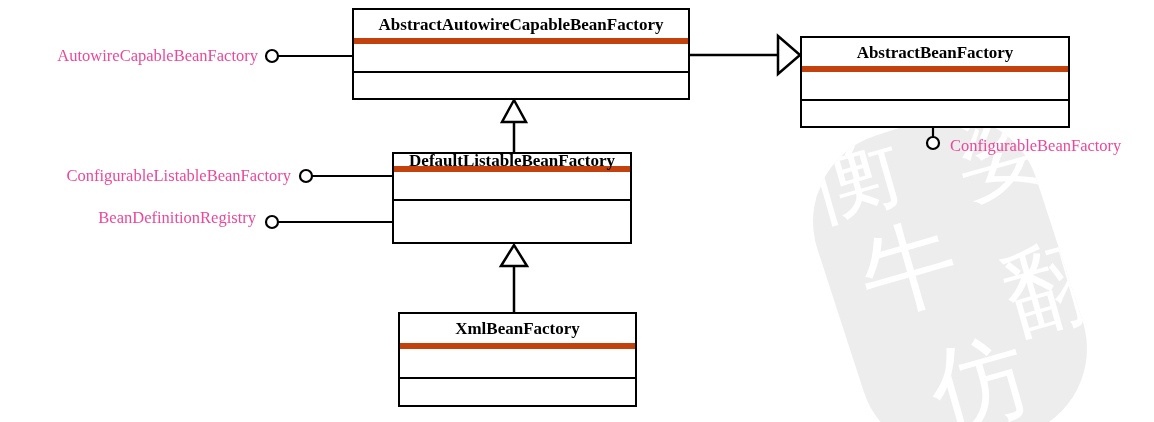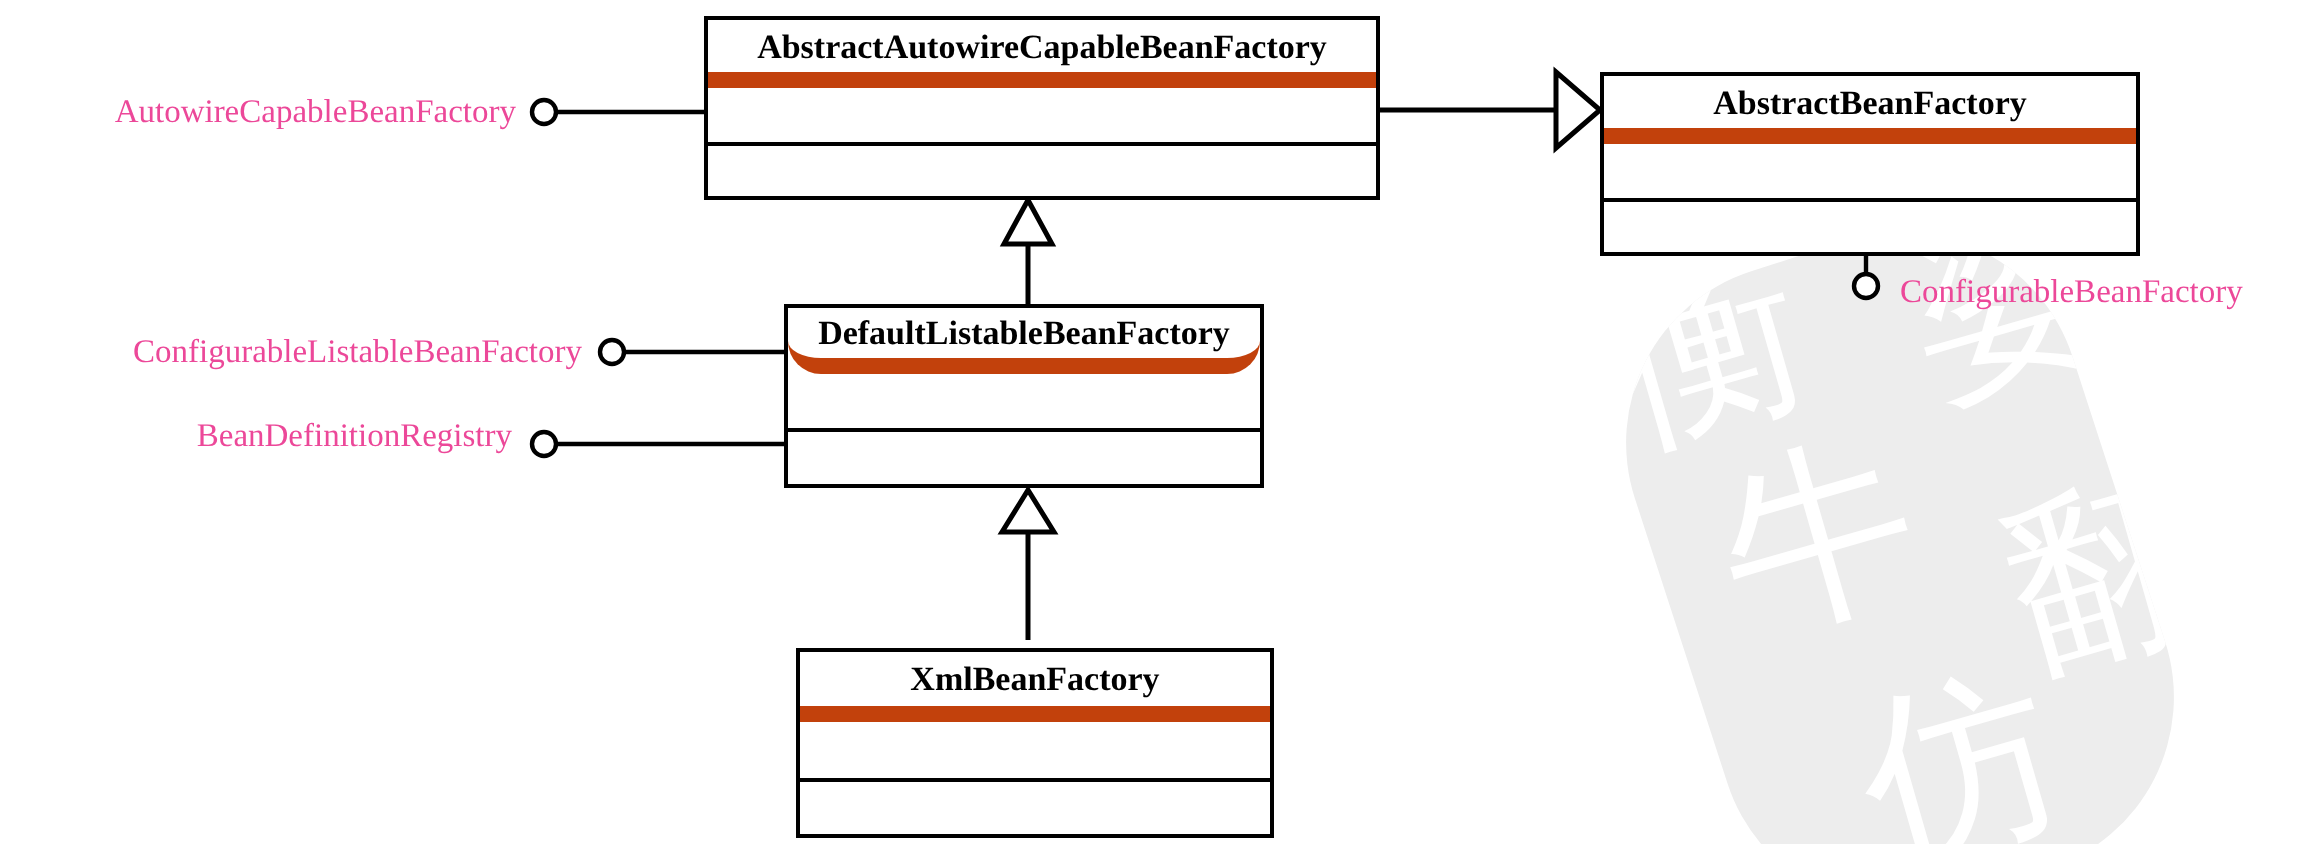--- a/index.html
+++ b/index.html
@@ -43,21 +43,21 @@
     width: 100%;
     text-align: center;
     font-weight: bold;
     font-size: 17px;
     line-height: 1;
     color: #000000;
     white-space: nowrap;
     display: flex;
     align-items: center;
     justify-content: center;
-    border-bottom: 8px solid #c2410c;
+    border-bottom: 6px solid #c2410c;
   }
   .class-compartment {
     box-sizing: border-box;
     width: 100%;
   }
   .class-compartment.divided {
     border-bottom: 2px solid #000000;
   }
   .iface-label {
     position: absolute;
@@ -119,25 +119,25 @@
         <div class="class-title" style="height: 34px;">AbstractAutowireCapableBeanFactory</div>
         <div class="class-compartment divided" style="height: 29px;"></div>
         <div class="class-compartment" style="height: 25px;"></div>
       </div>
       <div class="class-box" style="left: 800px; top: 0; width: 270px; height: 92px; margin-top: 36px;">
         <div class="class-title" style="height: 34px;">AbstractBeanFactory</div>
         <div class="class-compartment divided" style="height: 29px;"></div>
         <div class="class-compartment" style="height: 25px;"></div>
       </div>
       <div class="class-box" style="left: 392px; top: 152px; width: 240px; height: 92px;">
-        <div class="class-title" style="height: 33px; border-radius: 17px;">DefaultListableBeanFactory</div>
+        <div class="class-title" style="height: 18px;">DefaultListableBeanFactory</div>
         <div class="class-compartment divided" style="height: 29px;"></div>
         <div class="class-compartment" style="height: 25px;"></div>
       </div>
-      <div class="class-box" style="left: 398px; top: 324px; width: 239px; height: 95px;">
+      <div class="class-box" style="left: 398px; top: 312px; width: 239px; height: 95px;">
         <div class="class-title" style="height: 35px;">XmlBeanFactory</div>
         <div class="class-compartment divided" style="height: 30px;"></div>
         <div class="class-compartment" style="height: 26px;"></div>
       </div>
     </div>
 
   <div id="iface-layer">
       <div class="iface-label right-anchored" style="left: 10px; top: 48px; width: 248px;">AutowireCapableBeanFactory</div>
       <div class="iface-label right-anchored" style="left: 8px; top: 168px; width: 283px; font-family: Liberation Serif, serif;">ConfigurableListableBeanFactory</div>
       <div class="iface-label right-anchored" style="left: 40px; top: 210px; width: 216px;">BeanDefinitionRegistry</div>

